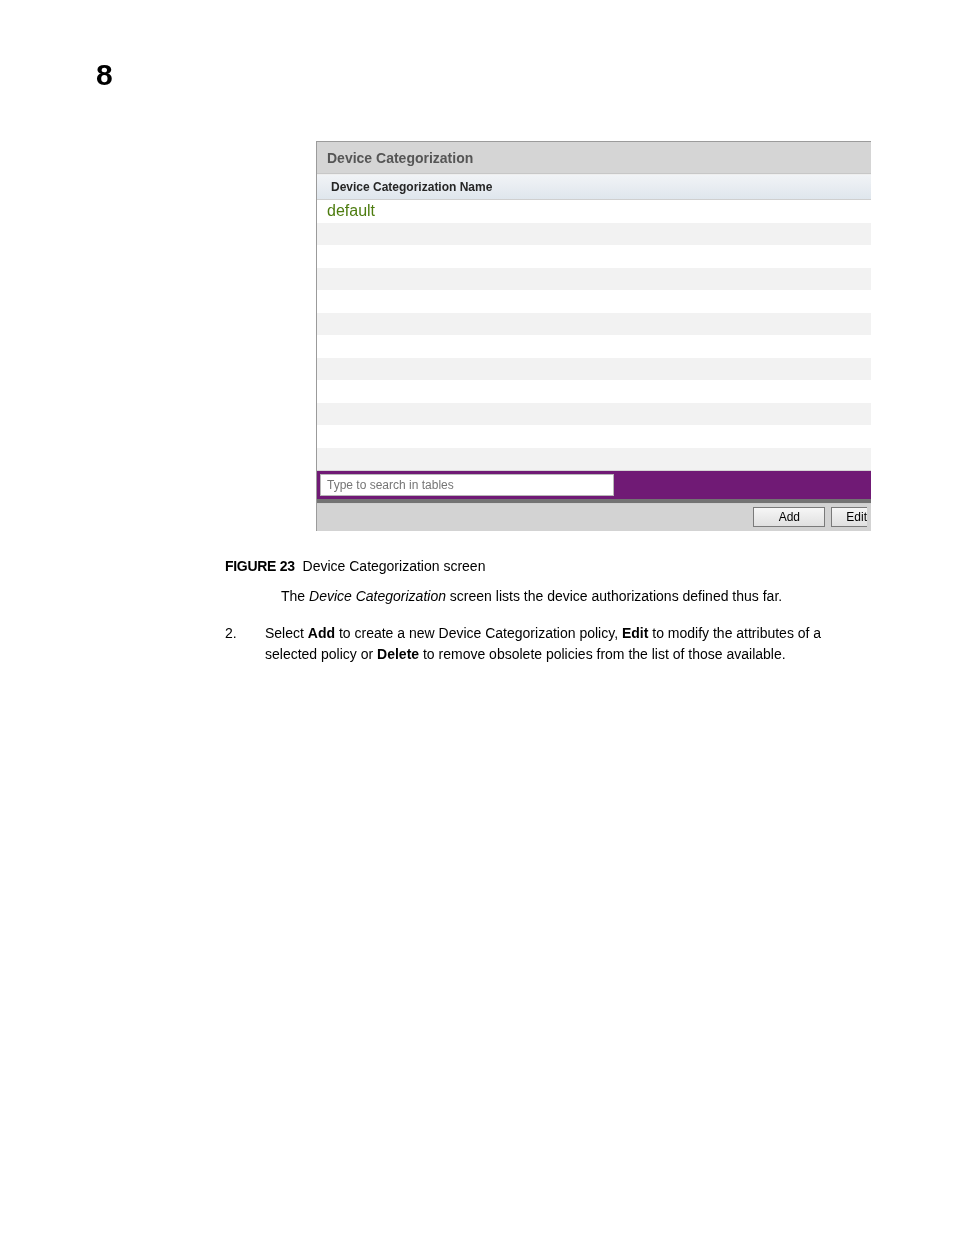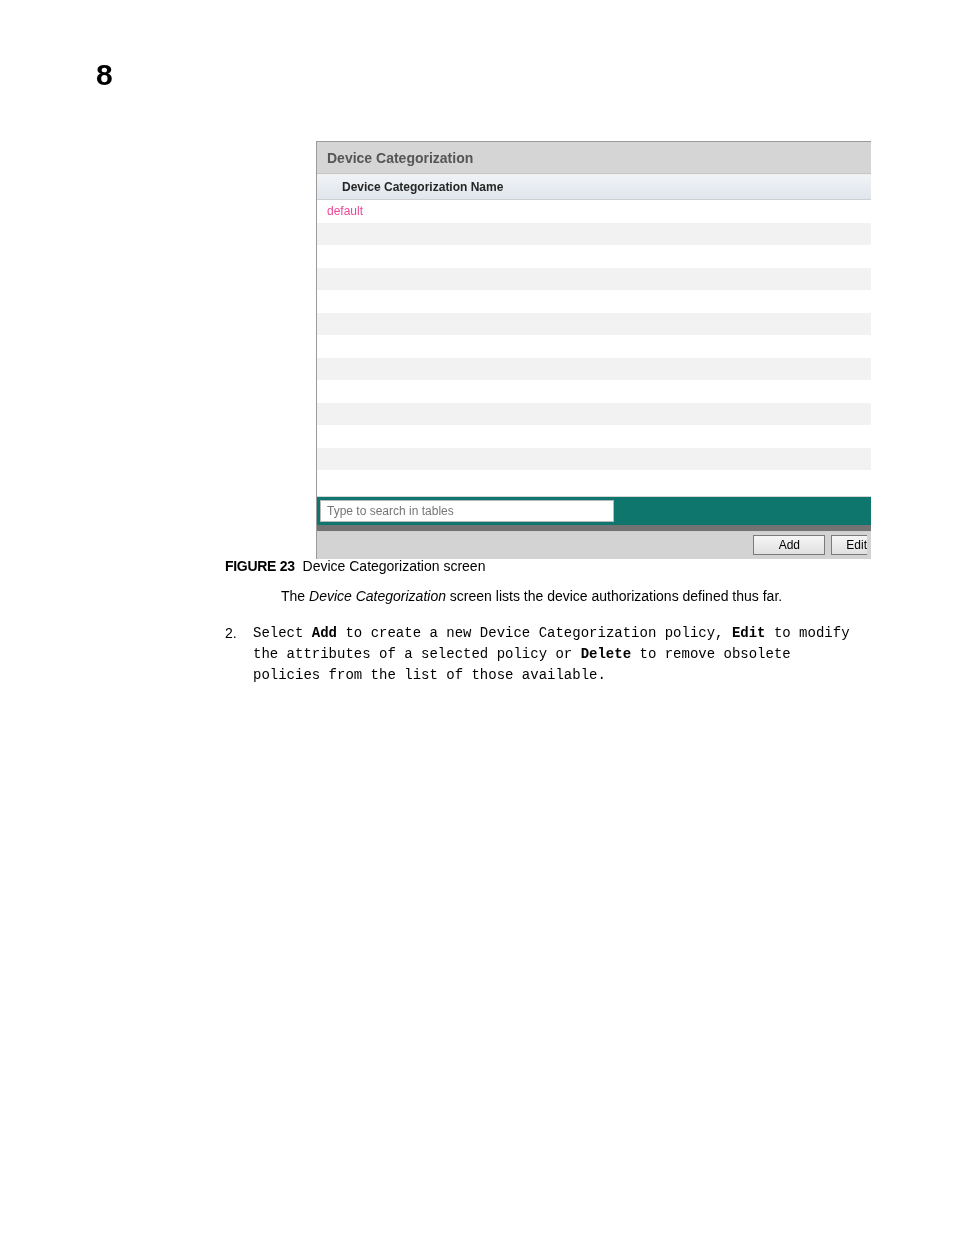--- a/index.html
+++ b/index.html
@@ -39,41 +39,40 @@
       display: flex;
       align-items: center;
     }
     .col-header {
       background: linear-gradient(#f1f3f6, #dfe6ed);
       border-top: 1px solid #eee;
       border-bottom: 1px solid #cfcfcf;
       font-size: 12px;
       font-weight: 700;
       color: #262626;
-      padding: 6px 25px;
+      padding: 6px 14px;
       height: 26px;
       display: flex;
       align-items: center;
     }
     .row {
       height: 22.5px;
-      font-size: 12px;
-      color: #ec4899;
+      font-size: 16px;
+      color: #4d7c0f;
       padding: 0 10px;
       display: flex;
       align-items: center;
     }
     .row.white { background: #fff; }
     .row.gray  { background: #f2f2f2; }
     .search-bar {
-      background: #0f766e;
+      background: #701a75;
       border-top: 1px solid #d5d5d5;
-      border-bottom: 6px solid #737373;
+      border-bottom: 4px solid #737373;
       padding: 3px 3px;
-      margin-top: 26px;
     }
     .search-input {
       width: 294px;
       height: 22px;
       border: 1px solid #b8b8b8;
       font-size: 12px;
       padding: 0 6px;
       color: #595959;
       background: #fff;
       font-family: Arial, Helvetica, sans-serif;
@@ -122,22 +121,21 @@
       width: 640px;
       font-size: 14px;
       line-height: 1.5;
     }
     .step .num {
       position: absolute;
       left: 0;
       top: 0;
     }
     .step .body {
-      margin-left: 28px;
-      font-family: Liberation Mono, monospace;
+      margin-left: 40px;
     }
     b { font-weight: 700; }
   </style>
 </head>
 <body>
 
 <div class="page-number">8</div>
 
 <div class="panel">
   <div class="panel-title">Device Categorization</div>

